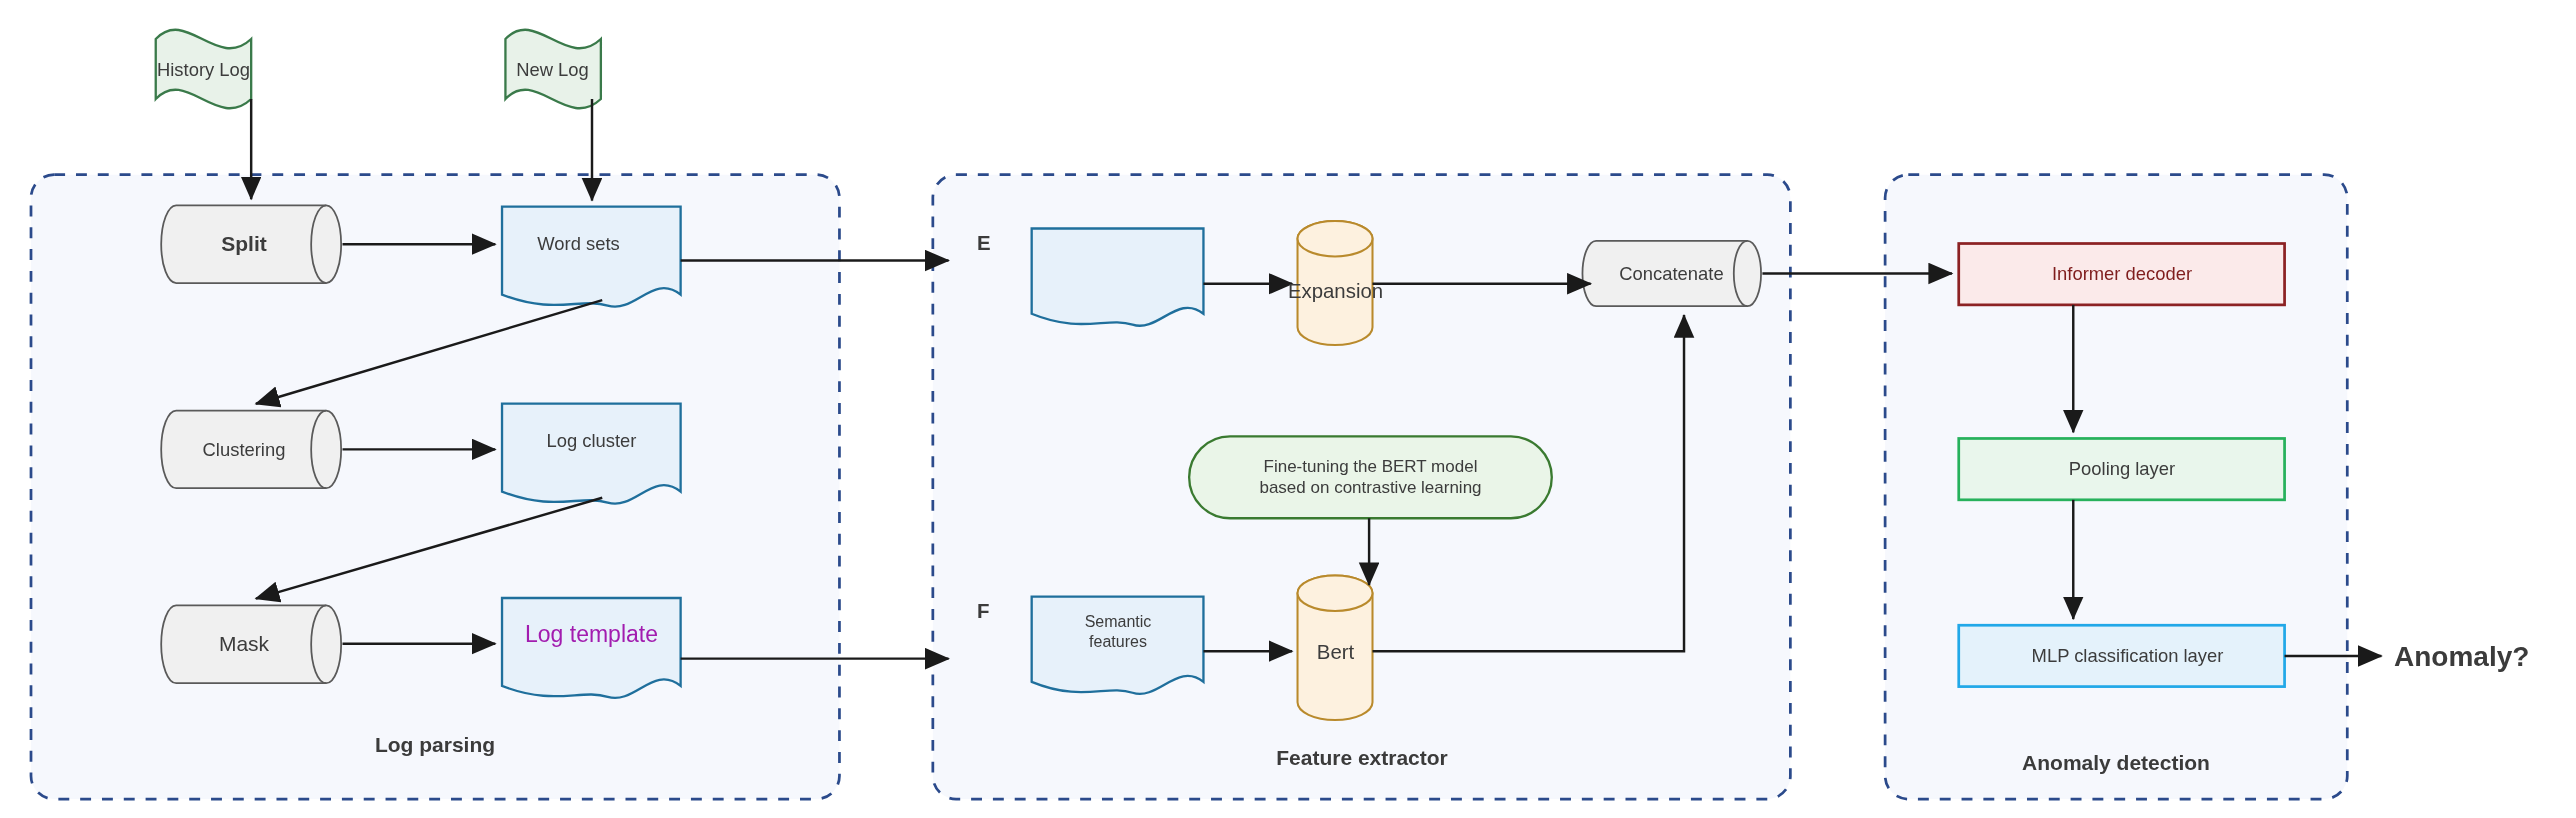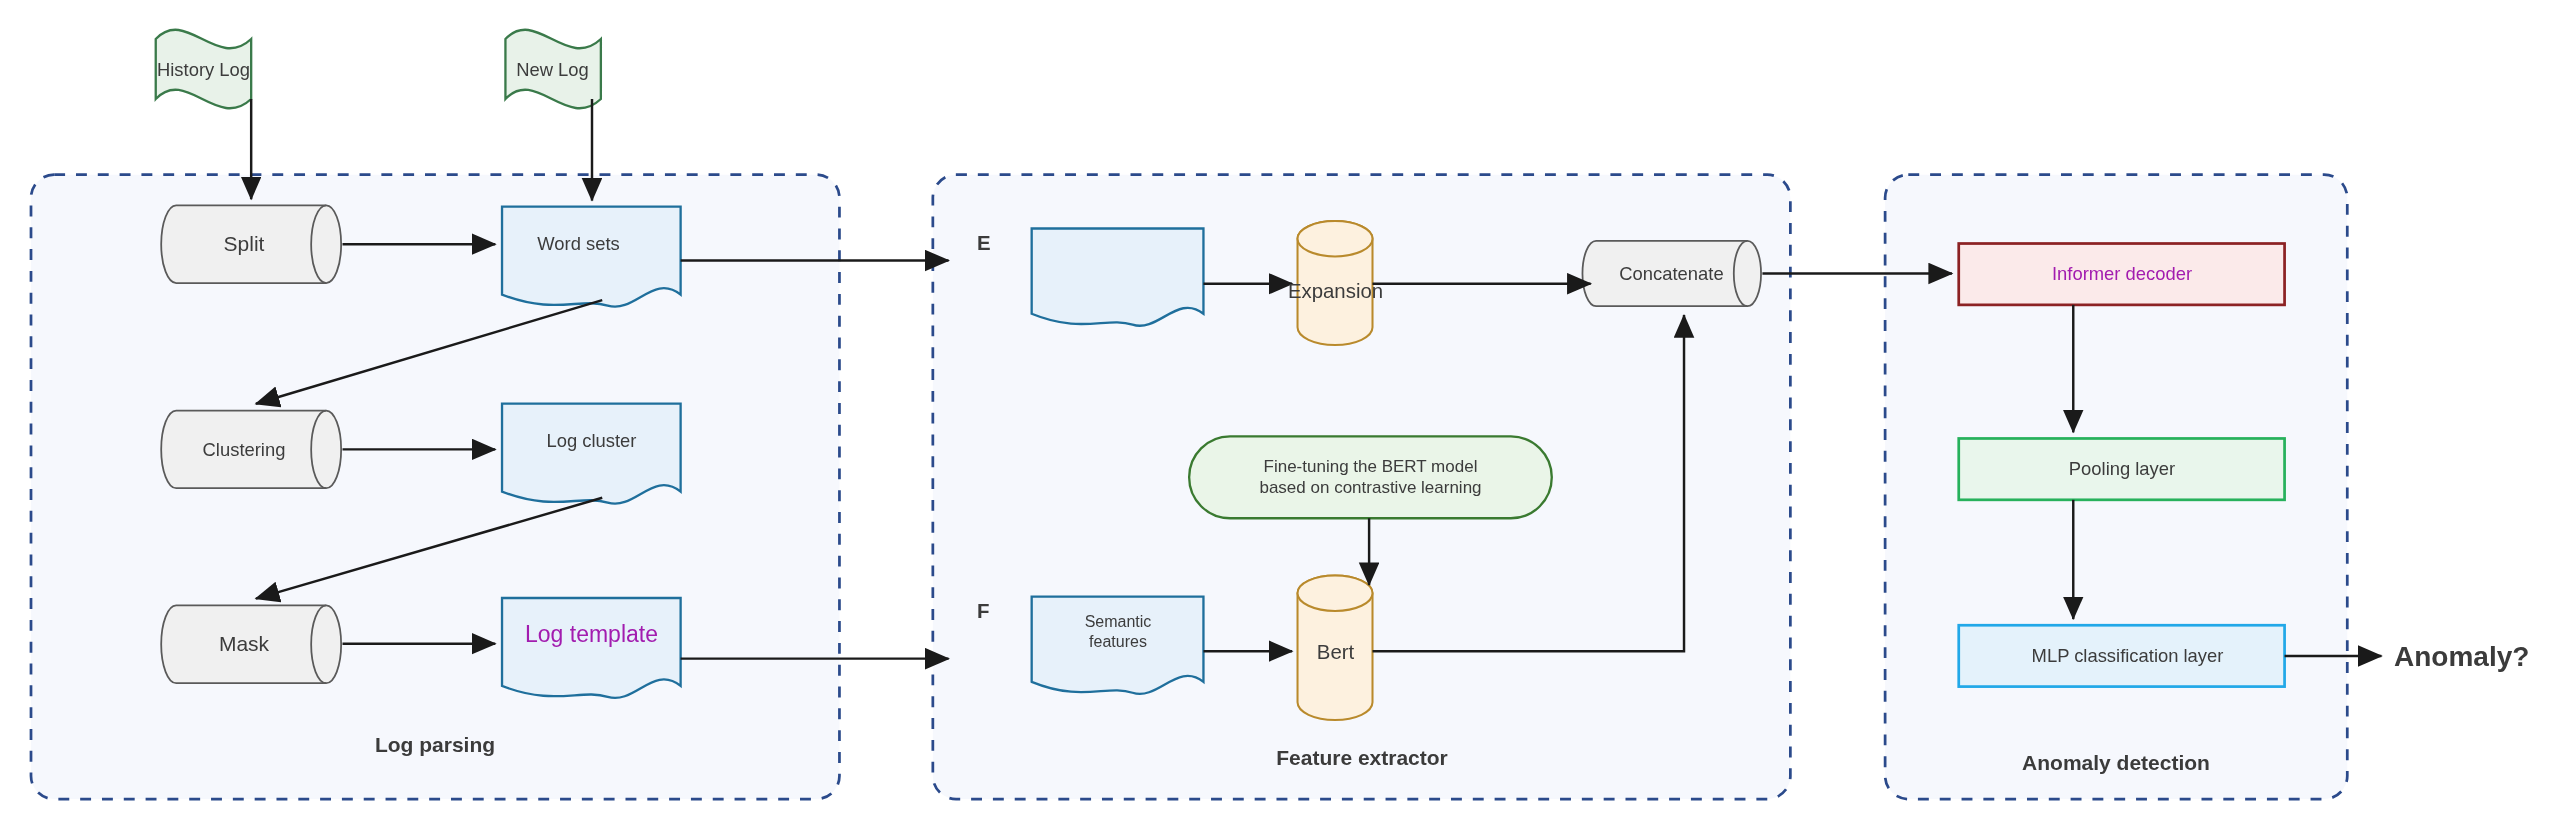--- a/index.html
+++ b/index.html
@@ -134,21 +134,21 @@
     </g>
   </svg>
 
   <div class="node" style="left:140px;top:39px;width:95px;height:60px;">
     <span class="lbl flaglabel" style="font-size:18.4px;">History Log</span>
   </div>
   <div class="node" style="left:489px;top:39px;width:95px;height:60px;">
     <span class="lbl flaglabel" style="font-size:18.4px;">New Log</span>
   </div>
 
-  <div class="node" style="left:160px;top:205px;width:136px;height:78px;">
+  <div class="node" style="left:160px;top:205px;width:136px;height:78px;font-weight:bold;">
     <span class="lbl" style="font-size:21px;color:#3c3c3c;">Split</span>
   </div>
   <div class="node" style="left:160px;top:410px;width:136px;height:78px;">
     <span class="lbl" style="font-size:18.4px;color:#3c3c3c;">Clustering</span>
   </div>
   <div class="node" style="left:160px;top:605px;width:136px;height:78px;">
     <span class="lbl" style="font-size:21px;color:#3c3c3c;">Mask</span>
   </div>
 
   <div class="node" style="left:486px;top:207px;width:153px;height:72px;">
@@ -179,21 +179,21 @@
     <span class="lbl" style="font-size:18.4px;color:#3c3c3c;">Concatenate</span>
   </div>
   <div class="node" style="left:1173px;top:436px;width:363px;height:82px;flex-direction:column;">
     <span class="lbl" style="font-size:17px;color:#3c3c3c;">Fine-tuning the BERT model</span>
     <span class="lbl" style="font-size:17px;color:#3c3c3c;">based on contrastive learning</span>
   </div>
 
   <div class="panel-title" style="left:917px;top:746px;width:858px;font-size:21px;">Feature extractor</div>
 
   <div class="node" style="left:1943px;top:243px;width:326px;height:61px;">
-    <span class="lbl" style="font-size:18.4px;color:#a21caf;">Informer decoder</span>
+    <span class="lbl" style="font-size:18.4px;color:#7f1d1d;">Informer decoder</span>
   </div>
   <div class="node" style="left:1943px;top:438px;width:326px;height:61px;">
     <span class="lbl" style="font-size:18.4px;color:#3c3c3c;">Pooling layer</span>
   </div>
   <div class="node" style="left:1943px;top:625px;width:326px;height:61px;padding-left:11px;">
     <span class="lbl" style="font-size:18.4px;color:#3c3c3c;">MLP classification layer</span>
   </div>
 
   <div class="panel-title" style="left:1869px;top:751px;width:462px;font-size:21px;">Anomaly detection</div>
 

